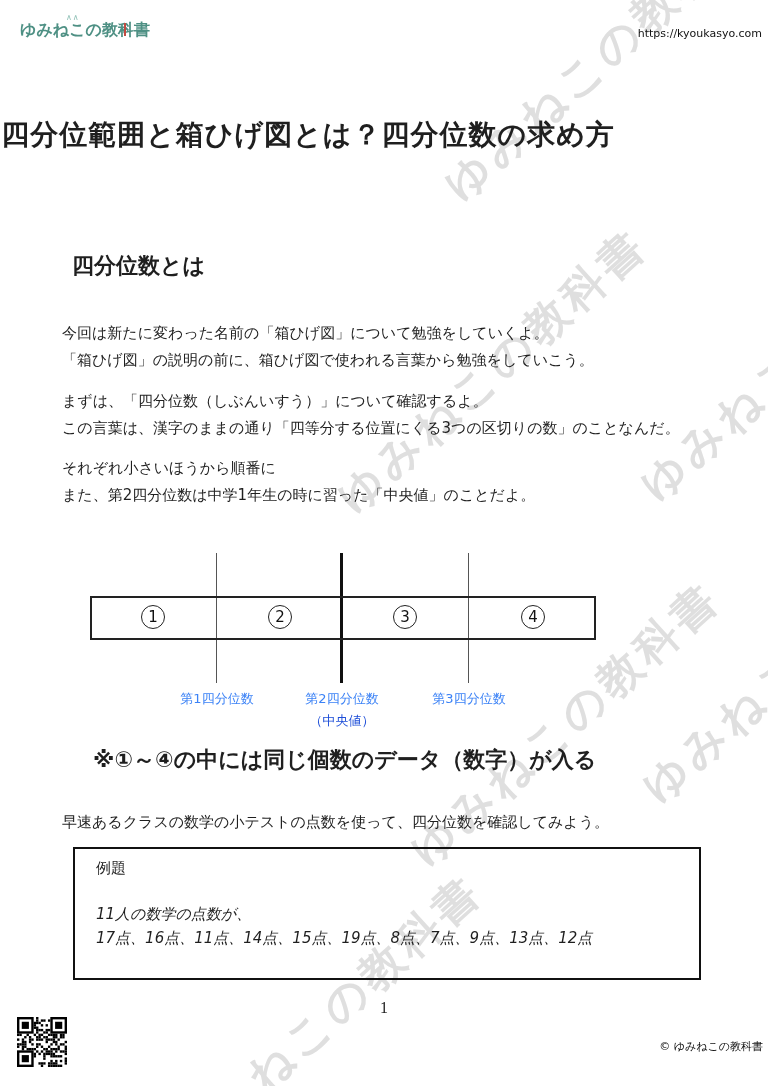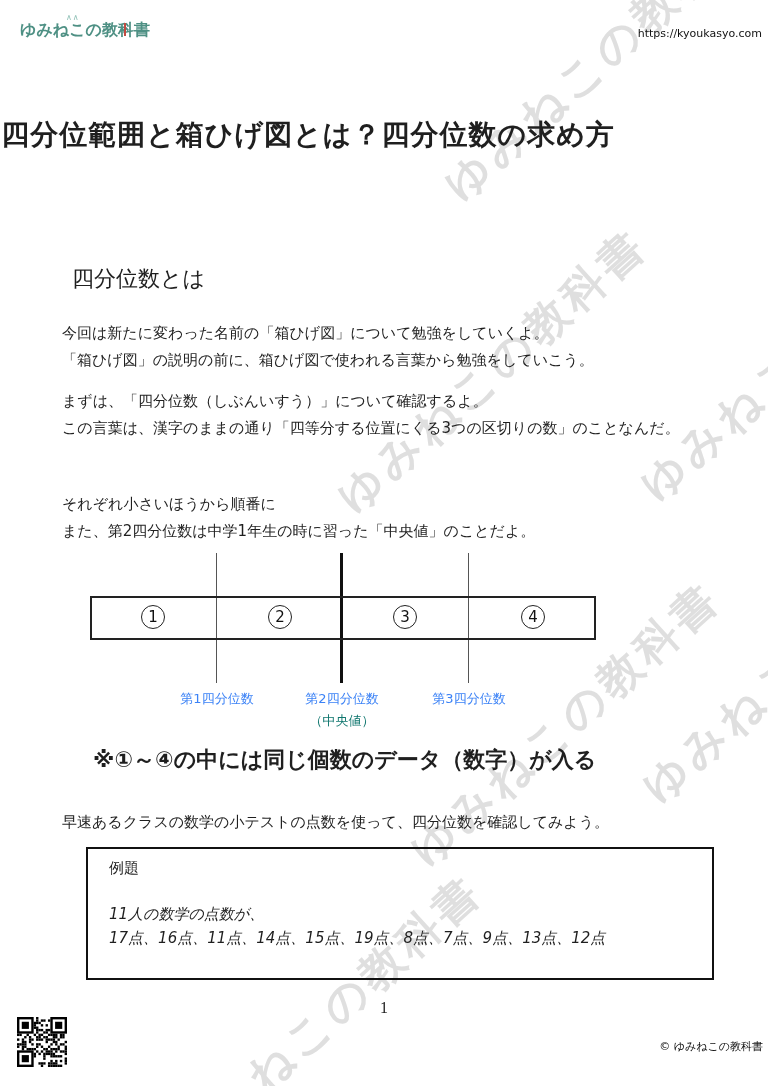--- a/index.html
+++ b/index.html
@@ -19,43 +19,43 @@
   
   .logo { position:absolute; left:20px; top:22px; line-height:1; white-space:nowrap; }
   .logo-text { font-size:16px; font-weight:700; color:#4e9084; letter-spacing:0px; }
   .logo-ears { position:absolute; left:46px; top:-8px; font-size:8px; color:#8fc0b6; letter-spacing:1px; }
   .logo-accent { position:absolute; left:104px; top:1px; width:2px; height:13px; background:#c24a41; }
   .site-url { position:absolute; right:6px; top:27px; font-size:11px; color:#111;margin-left:47px; }
   
   .doc-title { position:absolute; left:0; top:111px; width:616px; text-align:center;
     font-size:28px; font-weight:700; line-height:48px; letter-spacing:1px; }
   
-  .sec-heading { position:absolute; left:72px; top:264px; font-size:22px; font-weight:400;text-align:center; }
+  .sec-heading { position:absolute; left:72px; top:251px; font-size:22px; font-weight:700;text-align:center; }
   
   .para { position:absolute; left:62px; font-size:15px; line-height:26.5px; white-space:nowrap; }
-  .p1 { top:320px; } .p2 { top:388px; } .p3 { top:455px;margin-top:36px; }
+  .p1 { top:320px; } .p2 { top:388px; } .p3 { top:455px; }
   
   .diagram { position:absolute; left:0; top:553px; width:768px; height:190px; }
   .vline { position:absolute; top:0; height:130px; background:#555; width:1px; }
   .vline.v1 { left:216px; }
   .vline.v2 { left:340px; width:3px; background:#101010; }
   .vline.v3 { left:468px; }
   .dbox { position:absolute; left:90px; top:43px; width:506px; height:44px; border:2px solid #222; background:transparent; }
   .circ-num { position:absolute; top:52px; width:24px; height:24px; border:1px solid #222;
     border-radius:50%; text-align:center; line-height:23px; font-size:15px; color:#111; }
   .cn1 { left:141px; } .cn2 { left:268px; } .cn3 { left:393px; } .cn4 { left:521px; }
   .dlabel { position:absolute; top:137px; transform:translateX(-50%); font-size:13px; color:#3b82f6; white-space:nowrap; }
   .dl1 { left:217px; } .dl2 { left:342px; } .dl3 { left:469px; }
-  .dl2b { position:absolute; top:159px; left:342px; transform:translateX(-50%); font-size:13px; color:#0f766e; white-space:nowrap; }
+  .dl2b { position:absolute; top:159px; left:342px; transform:translateX(-50%); font-size:13px; color:#1d4ed8; white-space:nowrap; }
   
   .note { position:absolute; left:93px; top:745px; font-size:22px; font-weight:700; line-height:30px; white-space:nowrap; }
   .lead { position:absolute; left:62px; top:813px; font-size:15px; white-space:nowrap;text-align:center; }
   
   .example { position:absolute; left:73px; top:847px; width:628px; height:133px;
-    border:2px solid #111; padding:7px 0 4px 21px;margin-left:13px; }
+    border:2px solid #111; padding:7px 0 4px 21px; }
   .example .ex-title { font-size:15px; line-height:24px; }
   .example .ex-lines { margin-top:22px; font-size:15px; line-height:24px; white-space:nowrap;font-style:italic; }
   
   .page-num { position:absolute; left:0; top:999px; width:768px; text-align:center;
     font-family:"Liberation Serif","DejaVu Serif",serif; font-size:16px; color:#222; }
   .qr { position:absolute; left:17px; top:1017px; width:50px; height:50px; }
   .copyright { position:absolute; right:5px; top:1039px; font-size:11px; color:#111; white-space:nowrap; }
 </style>
 </head>
 <body>

